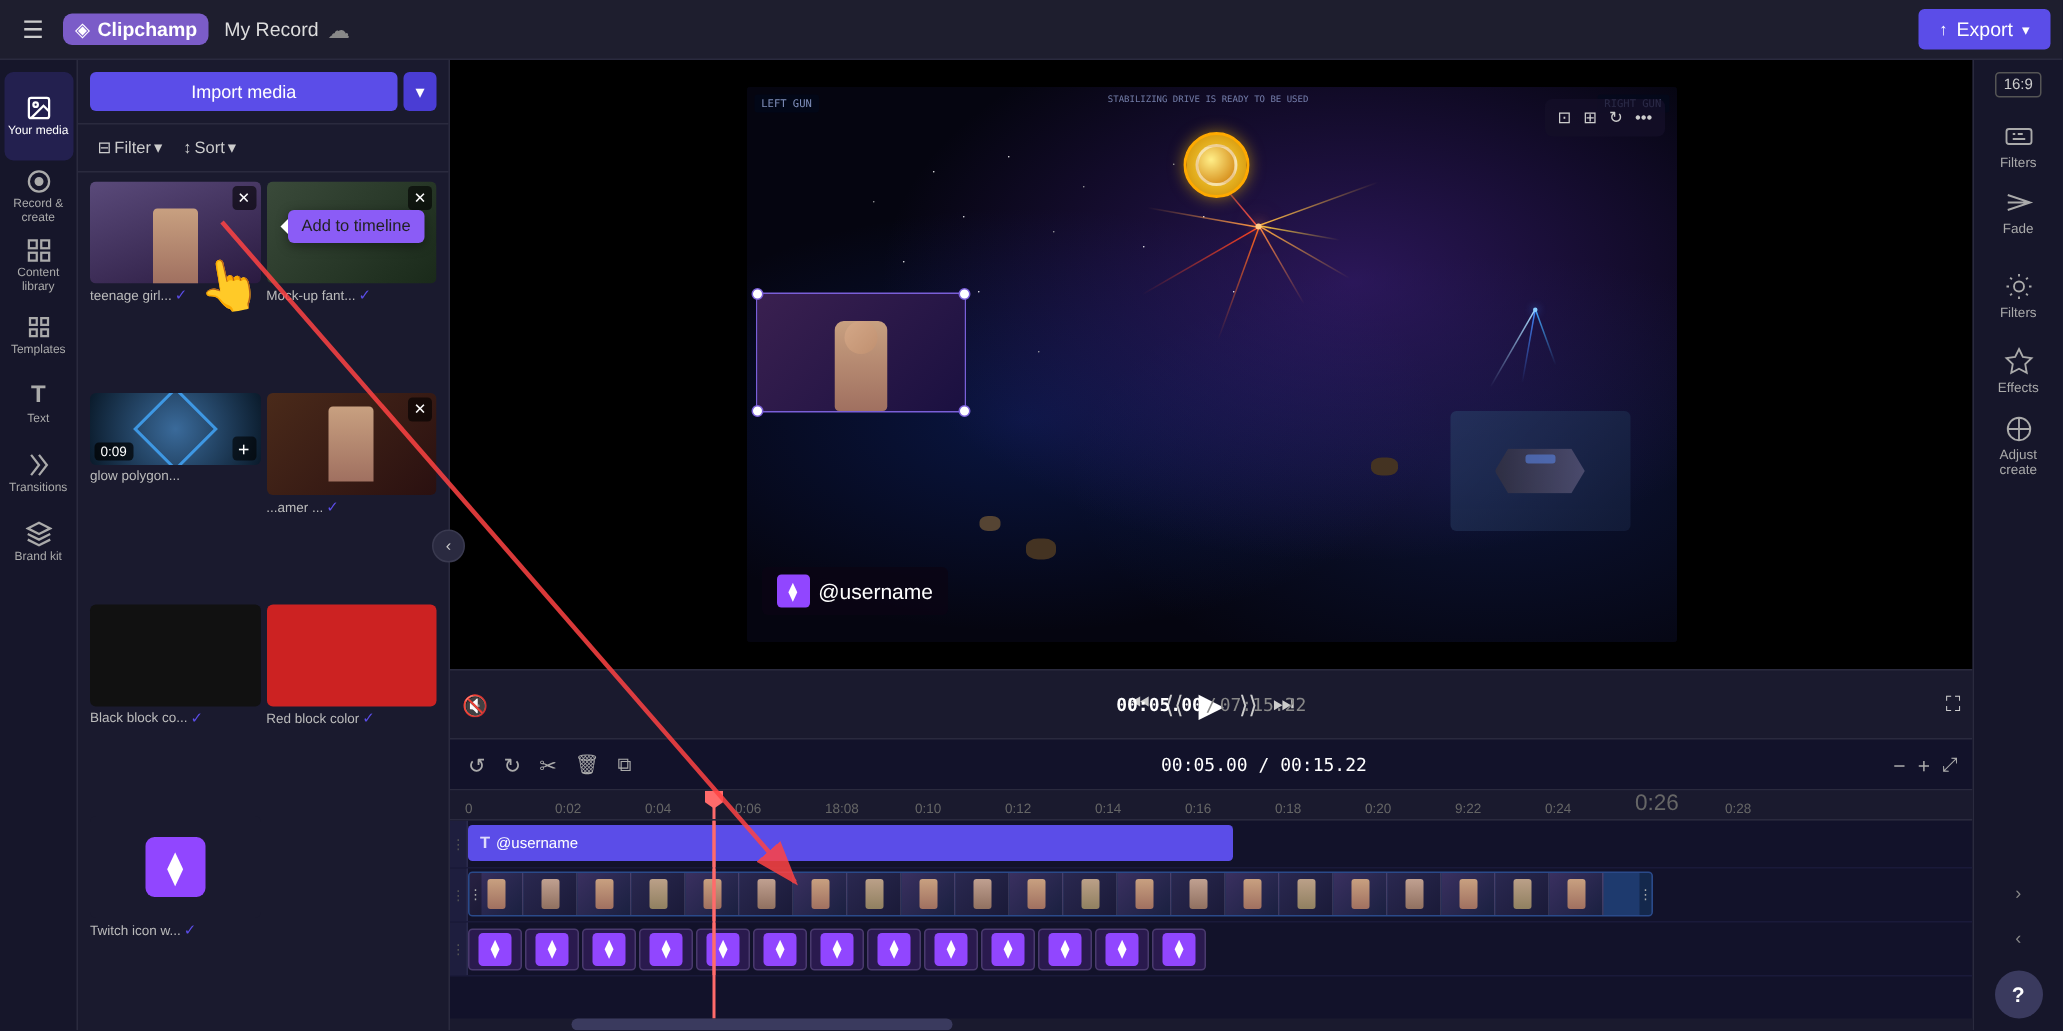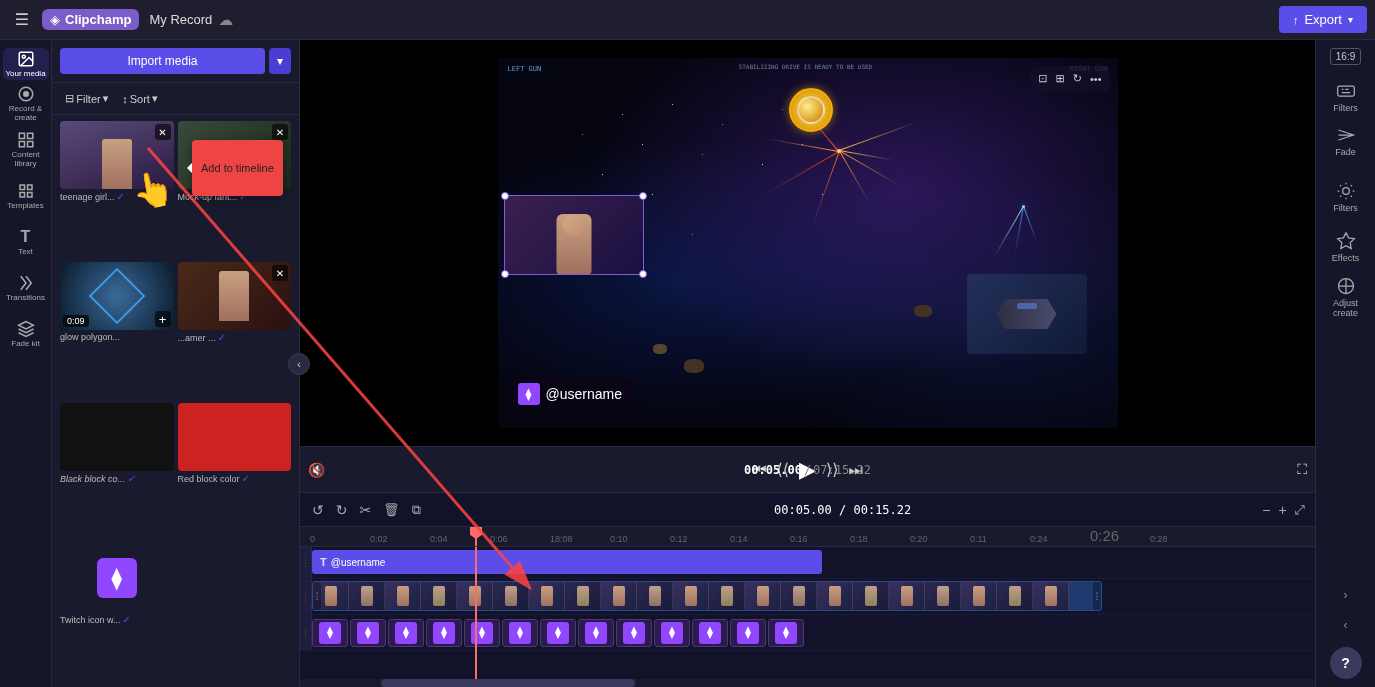--- a/index.html
+++ b/index.html
@@ -21,21 +21,21 @@
     <span style="font-size:11px;">↑</span>
     <span>Export</span>
     <span style="font-size:10px;">▾</span>
   </button>
 </div>
 
 <div style="display:flex;flex:1;overflow:hidden;">
 
   <div style="width:52px;background:#16162a;display:flex;flex-direction:column;align-items:center;padding:8px 0;gap:2px;flex-shrink:0;border-right:1px solid #2a2a3e;">
 
-    <div style="width:46px;height:32px;display:flex;flex-direction:column;align-items:center;justify-content:center;cursor:pointer;border-radius:6px;gap:2px;color:#fff;background:rgba(91,77,232,0.2);">
+    <div style="width:46px;height:59px;display:flex;flex-direction:column;align-items:center;justify-content:center;cursor:pointer;border-radius:6px;gap:2px;color:#fff;background:rgba(91,77,232,0.2);">
       <svg width="18" height="18" viewBox="0 0 24 24" fill="none" stroke="currentColor" stroke-width="2">
           <rect x="3" y="3" width="18" height="18" rx="2"></rect>
           <circle cx="9" cy="9" r="2"></circle>
           <path d="M21 15l-5-5L5 21"></path>
         </svg>
       <span style="font-size:8px;text-align:center;line-height:1.1;">Your media</span>
     </div>
 
     <div style="width:46px;height:44px;display:flex;flex-direction:column;align-items:center;justify-content:center;cursor:pointer;border-radius:6px;gap:2px;color:#aaa;">
       <svg width="18" height="18" viewBox="0 0 24 24" fill="none" stroke="currentColor" stroke-width="2">
@@ -71,21 +71,21 @@
       <svg width="18" height="18" viewBox="0 0 24 24" fill="none" stroke="currentColor" stroke-width="2">
           <path d="M5 3l7 9-7 9M12 3l7 9-7 9"></path>
         </svg>
       <span style="font-size:8px;text-align:center;line-height:1.1;">Transitions</span>
     </div>
 
     <div style="width:46px;height:44px;display:flex;flex-direction:column;align-items:center;justify-content:center;cursor:pointer;border-radius:6px;gap:2px;color:#aaa;">
       <svg width="18" height="18" viewBox="0 0 24 24" fill="none" stroke="currentColor" stroke-width="2">
           <path d="M12 2L2 7l10 5 10-5-10-5zM2 17l10 5 10-5M2 12l10 5 10-5"></path>
         </svg>
-      <span style="font-size:8px;text-align:center;line-height:1.1;">Fade kit</span>
+      <span style="font-size:8px;text-align:center;line-height:1.1;">Brand kit</span>
     </div>
 
   </div>
 
   <div style="width:248px;background:#1a1a2e;border-right:1px solid #2a2a3e;display:flex;flex-direction:column;flex-shrink:0;position:relative;overflow:visible;">
 
     <div style="display:flex;align-items:center;gap:4px;padding:8px;border-bottom:1px solid #2a2a3e;">
       <button style="background:#5b4de8;color:#fff;border:none;border-radius:4px;padding:6px 10px;font-size:12px;cursor:pointer;flex:1;">Import media</button>
       <button style="background:#4a3dd4;border:none;color:#fff;padding:6px 8px;border-radius:4px;cursor:pointer;font-size:12px;">▾</button>
     </div>
@@ -124,27 +124,27 @@
             <div style="background:#cc4400;color:#fff;font-size:9px;font-weight:bold;padding:2px 5px;border-radius:2px;font-family:monospace;">GAME OVER</div>
           </div>
           <button style="position:absolute;top:3px;right:3px;background:rgba(0,0,0,0.6);border:none;color:#fff;border-radius:3px;width:16px;height:16px;font-size:10px;cursor:pointer;display:flex;align-items:center;justify-content:center;">✕</button>
         </div>
         <div style="font-size:9px;color:#bbb;padding:2px 0;display:flex;align-items:center;gap:2px;">
           <span>Mock-up fant...</span>
           <span style="color:#5b4de8;font-size:10px;">✓</span>
         </div>
       </div>
 
-      <div style="position:absolute;background:#ef4444;color:#222;font-size:11px;padding:22px 9px;border-radius:4px;white-space:nowrap;z-index:100;top:100px;left:140px;box-shadow:0 2px 8px rgba(0,0,0,0.4);pointer-events:none;">
+      <div style="position:absolute;background:#8b5cf6;color:#222;font-size:11px;padding:5px 9px;border-radius:4px;white-space:nowrap;z-index:100;top:100px;left:140px;box-shadow:0 2px 8px rgba(0,0,0,0.4);pointer-events:none;">
         <span>Add to timeline</span>
         <div style="position:absolute;left:-5px;top:50%;transform:translateY(-50%);width:0;height:0;border-top:5px solid transparent;border-bottom:5px solid transparent;border-right:5px solid #fff;"></div>
       </div>
 
       <div style="position:relative;cursor:pointer;">
-        <div style="width:100%;height:68px;background:#1a2a3a;border-radius:4px;position:relative;overflow:hidden;">
+        <div style="width:100%;height:48px;background:#1a2a3a;border-radius:4px;position:relative;overflow:hidden;">
           <div style="width:100%;height:100%;background:radial-gradient(circle,#3a6a9a,#0a1a2a);display:flex;align-items:center;justify-content:center;">
             <div style="width:40px;height:40px;border:2px solid #44aaff;transform:rotate(45deg);opacity:0.8;"></div>
           </div>
           <div style="position:absolute;bottom:3px;left:3px;background:rgba(0,0,0,0.7);padding:1px 4px;border-radius:3px;font-size:9px;color:#fff;">0:09</div>
           <button style="position:absolute;bottom:3px;right:3px;background:rgba(0,0,0,0.6);border:none;color:#fff;border-radius:3px;width:16px;height:16px;font-size:13px;cursor:pointer;display:flex;align-items:center;justify-content:center;line-height:1;">+</button>
         </div>
         <div style="font-size:9px;color:#bbb;padding:2px 0;">
           <span>glow polygon...</span>
         </div>
       </div>
@@ -157,21 +157,21 @@
           <button style="position:absolute;top:3px;right:3px;background:rgba(0,0,0,0.6);border:none;color:#fff;border-radius:3px;width:16px;height:16px;font-size:10px;cursor:pointer;display:flex;align-items:center;justify-content:center;">✕</button>
         </div>
         <div style="font-size:9px;color:#bbb;padding:2px 0;display:flex;align-items:center;gap:2px;">
           <span>...amer ...</span>
           <span style="color:#5b4de8;font-size:10px;">✓</span>
         </div>
       </div>
 
       <div style="position:relative;cursor:pointer;">
         <div style="width:100%;height:68px;background:#111;border-radius:4px;position:relative;overflow:hidden;"></div>
-        <div style="font-size:9px;color:#bbb;padding:2px 0;display:flex;align-items:center;gap:2px;font-style:italic;">
+        <div style="font-size:9px;color:#bbb;padding:2px 0;display:flex;gap:2px;">
           <span>Black block co...</span>
           <span style="color:#5b4de8;font-size:10px;">✓</span>
         </div>
       </div>
 
       <div style="position:relative;cursor:pointer;">
         <div style="width:100%;height:68px;background:#cc2222;border-radius:4px;position:relative;overflow:hidden;"></div>
         <div style="font-size:9px;color:#bbb;padding:2px 0;display:flex;align-items:center;gap:2px;">
           <span>Red block color</span>
           <span style="color:#5b4de8;font-size:10px;">✓</span>
@@ -321,21 +321,21 @@
         <div style="position:absolute;left:70px;bottom:2px;font-size:9px;color:#666;">0:02</div>
         <div style="position:absolute;left:130px;bottom:2px;font-size:9px;color:#666;">0:04</div>
         <div style="position:absolute;left:190px;bottom:2px;font-size:9px;color:#666;">0:06</div>
         <div style="position:absolute;left:250px;bottom:2px;font-size:9px;color:#666;">18:08</div>
         <div style="position:absolute;left:310px;bottom:2px;font-size:9px;color:#666;">0:10</div>
         <div style="position:absolute;left:370px;bottom:2px;font-size:9px;color:#666;">0:12</div>
         <div style="position:absolute;left:430px;bottom:2px;font-size:9px;color:#666;">0:14</div>
         <div style="position:absolute;left:490px;bottom:2px;font-size:9px;color:#666;">0:16</div>
         <div style="position:absolute;left:550px;bottom:2px;font-size:9px;color:#666;">0:18</div>
         <div style="position:absolute;left:610px;bottom:2px;font-size:9px;color:#666;margin-top:14px;">0:20</div>
-        <div style="position:absolute;left:670px;bottom:2px;font-size:9px;color:#666;">0:11</div>
+        <div style="position:absolute;left:670px;bottom:2px;font-size:9px;color:#666;">9:22</div>
         <div style="position:absolute;left:730px;bottom:2px;font-size:9px;color:#666;">0:24</div>
         <div style="position:absolute;left:790px;bottom:2px;font-size:15px;color:#666;">0:26</div>
         <div style="position:absolute;left:850px;bottom:2px;font-size:9px;color:#666;">0:28</div>
 
         <div style="position:absolute;bottom:0;left:10px;right:0;height:4px;display:flex;">
           
         </div>
 
         <div style="position:absolute;top:0;bottom:0;left:175px;width:2px;background:#ff6b6b;">
           <div style="position:absolute;top:0;left:-5px;width:12px;height:12px;background:#ff6b6b;clip-path:polygon(50% 0%,100% 0,100% 65%,50% 100%,0 65%,0 0);"></div>

